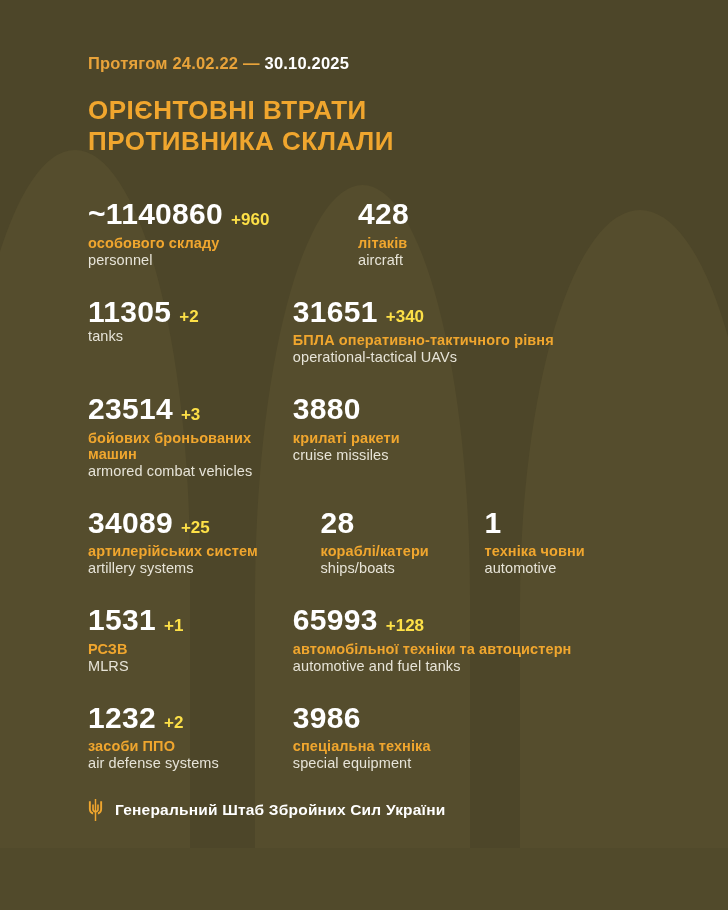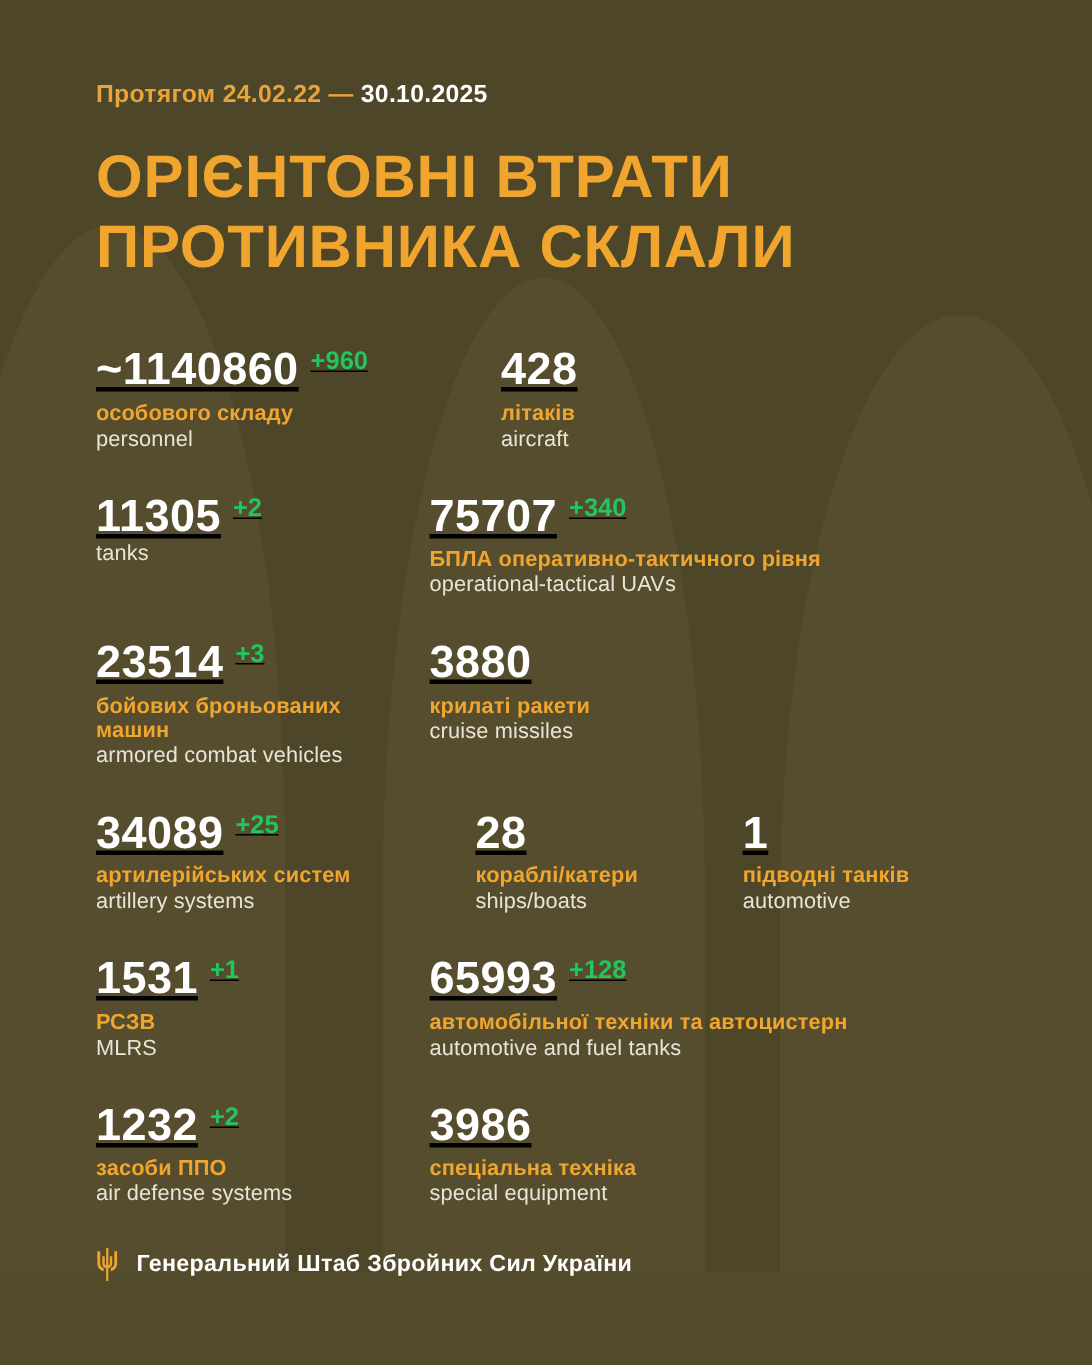--- a/index.html
+++ b/index.html
@@ -29,37 +29,37 @@
   .bg-band {
     position: absolute;
     left: 0; right: 0; bottom: 0;
     height: 62px;
     background: #514a2b;
   }
 
   .content {
     position: relative;
     z-index: 3;
-    padding: 0 64px;
+    padding: 0 88px;
   }
 
   .period {
     padding-top: 54px;
     font-size: 16.5px;
     font-weight: bold;
     letter-spacing: 0.2px;
     color: #e8a33a;
   }
   .period .date-to {
     color: #ffffff;
   }
 
   .title {
     margin-top: 22px;
-    font-size: 40px;
+    font-size: 26px;
     line-height: 1.18;
     font-weight: bold;
     letter-spacing: 0.5px;
     color: #f0a62e;
     text-transform: uppercase;
   }
 
   .grid {
     margin-top: 42px;
   }
@@ -70,36 +70,35 @@
     margin-bottom: 28px;
   }
   .col { padding-right: 10px; }
   .col-1 { width: 270px; }
   .col-2 { width: 190px; }
   .col-3 { width: 180px; }
   .col-wide { width: 460px; }
 
   .num-line {
     display: flex;
-    align-items: flex-start;
+    align-items: flex-end;
     white-space: nowrap;
-    text-decoration: underline;
   }
   .value {
     font-size: 30px;
     font-weight: bold;
     color: #ffffff;
     letter-spacing: 0.3px;
     line-height: 1.05;
   }
   .delta {
     margin-left: 8px;
     font-size: 17px;
     font-weight: bold;
-    color: #22c55e;
+    color: #fde047;
   }
   .label-ua {
     margin-top: 5px;
     font-size: 14.5px;
     font-weight: bold;
     color: #f0a62e;
     letter-spacing: 0.1px;
   }
   .label-en {
     margin-top: 1px;
@@ -172,21 +171,21 @@
       <div class="row">
         <div class="col col-1">
           <div class="num-line">
             <span class="value">11305</span>
             <span class="delta">+2</span>
           </div>
           <div class="label-en">tanks</div>
         </div>
         <div class="col col-wide">
           <div class="num-line">
-            <span class="value">75707</span>
+            <span class="value">31651</span>
             <span class="delta">+340</span>
           </div>
           <div class="label-ua">БПЛА оперативно-тактичного рівня</div>
           <div class="label-en">operational-tactical UAVs</div>
         </div>
       </div>
 
       <div class="row">
         <div class="col col-1">
           <div class="num-line">
@@ -221,21 +220,21 @@
             <span class="delta"></span>
           </div>
           <div class="label-ua">кораблі/катери</div>
           <div class="label-en">ships/boats</div>
         </div>
         <div class="col col-3">
           <div class="num-line">
             <span class="value">1</span>
             <span class="delta"></span>
           </div>
-          <div class="label-ua">підводні танків</div>
+          <div class="label-ua">техніка човни</div>
           <div class="label-en">automotive</div>
         </div>
       </div>
 
       <div class="row">
         <div class="col col-1">
           <div class="num-line">
             <span class="value">1531</span>
             <span class="delta">+1</span>
           </div>

